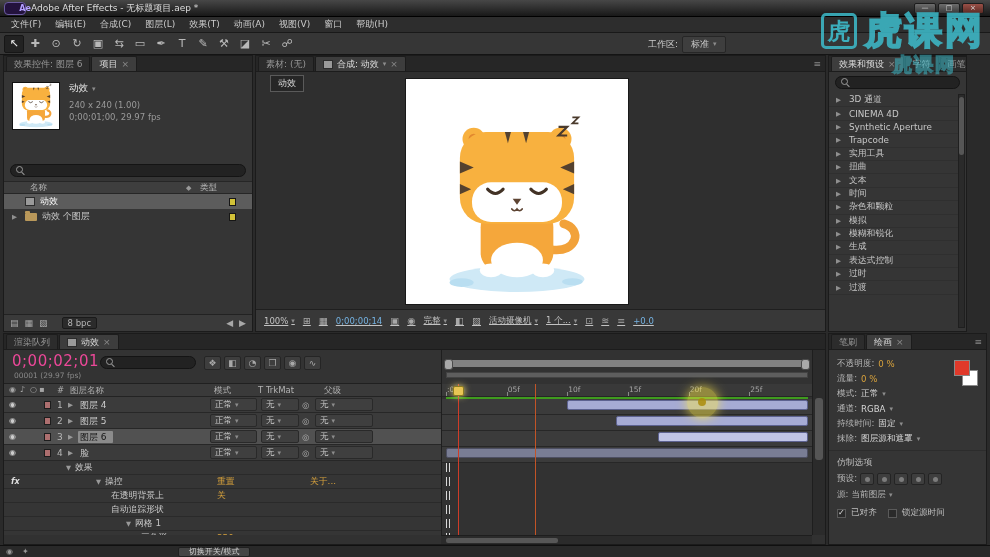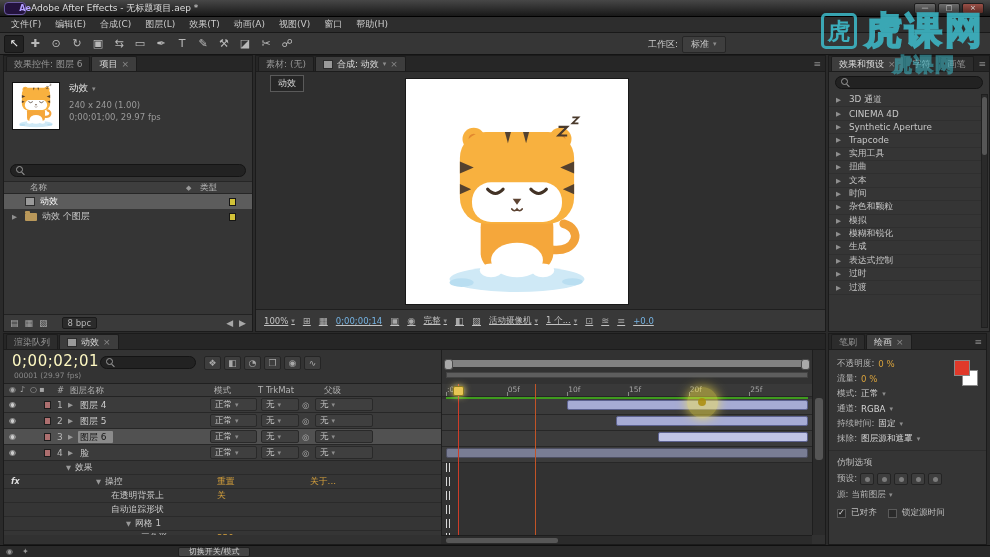--- a/index.html
+++ b/index.html
@@ -72,32 +72,32 @@
   .comp-tag{position:absolute;left:14px;top:3px;background:#262626;border:1px solid #5a5a5a;color:#ddd;
     font-size:9px;padding:1px 7px;z-index:3;}
   .comp-white{position:absolute;left:150px;top:7px;width:222px;height:225px;background:#ffffff;box-shadow:0 0 0 1px #191919;}
   .viewer-foot{position:absolute;left:0;right:0;bottom:0;height:22px;background:#383838;border-top:1px solid #1f1f1f;
     display:flex;align-items:center;gap:8px;padding:0 8px;font-size:8.5px;color:#c2c2c2;white-space:nowrap;overflow:hidden;text-decoration:underline;}
   .vf-dd{display:flex;align-items:center;gap:3px;}
   .vf-icon{color:#a8a8a8;font-size:9.5px;}
   .vf-time,.vf-accent{color:#74b2e2;}
 
   
-  #panel-effects{left:828px;top:55px;width:162px;height:277px;}
+  #panel-effects{left:828px;top:55px;width:139px;height:277px;}
   #fx-list{position:absolute;left:0;right:8px;top:38px;bottom:2px;overflow:hidden;}
   .fx-item{height:13.4px;display:flex;align-items:center;gap:5px;padding-left:7px;border-bottom:1px solid #2f2f2f;
     font-size:8.8px;color:#c6c6c6;white-space:nowrap;}
   .fx-scroll{position:absolute;right:1px;top:38px;bottom:3px;width:7px;background:#2a2a2a;border:1px solid #1f1f1f;}
   .fx-scroll .thumb{position:absolute;left:0;right:0;top:2px;height:58px;background:#565656;border-radius:3px;}
 
   
   #panel-timeline{left:3px;top:333px;width:823px;height:212px;background:#313131;}
   #tl-left{position:absolute;left:0;top:16px;width:437px;bottom:9px;overflow:hidden;}
   .tl-head{height:34px;position:relative;background:#333;border-bottom:1px solid #202020;}
-  .tc{position:absolute;left:8px;top:2px;font-size:15px;letter-spacing:.5px;color:#fef9c3;}
+  .tc{position:absolute;left:8px;top:2px;font-size:15px;letter-spacing:.5px;color:#ec4899;}
   .tc-sub{position:absolute;left:10px;top:21px;font-size:7.5px;color:#8a8a8a;}
   .tl-search{position:absolute;left:96px;top:6px;width:96px;height:13px;margin:0;}
   #tl-btns{position:absolute;left:200px;top:6px;display:flex;gap:3px;}
   .tlbtn{width:17px;height:14px;background:#3e3e3e;border:1px solid #252525;border-radius:2px;color:#a8a8a8;
     font-size:9px;display:flex;align-items:center;justify-content:center;}
   .tl-cols{height:13px;background:#3a3a3a;border-bottom:1px solid #232323;position:relative;font-size:8.5px;color:#b2b2b2;}
   .tl-cols span{position:absolute;top:1px;}
   .hdr-ico{font-size:8px;color:#a5a5a5;}
   .lrow{height:16px;border-bottom:1px solid #272727;background:#3b3b3b;position:relative;font-size:9px;color:#ccc;}
   .lrow.selected{background:#515151;}

